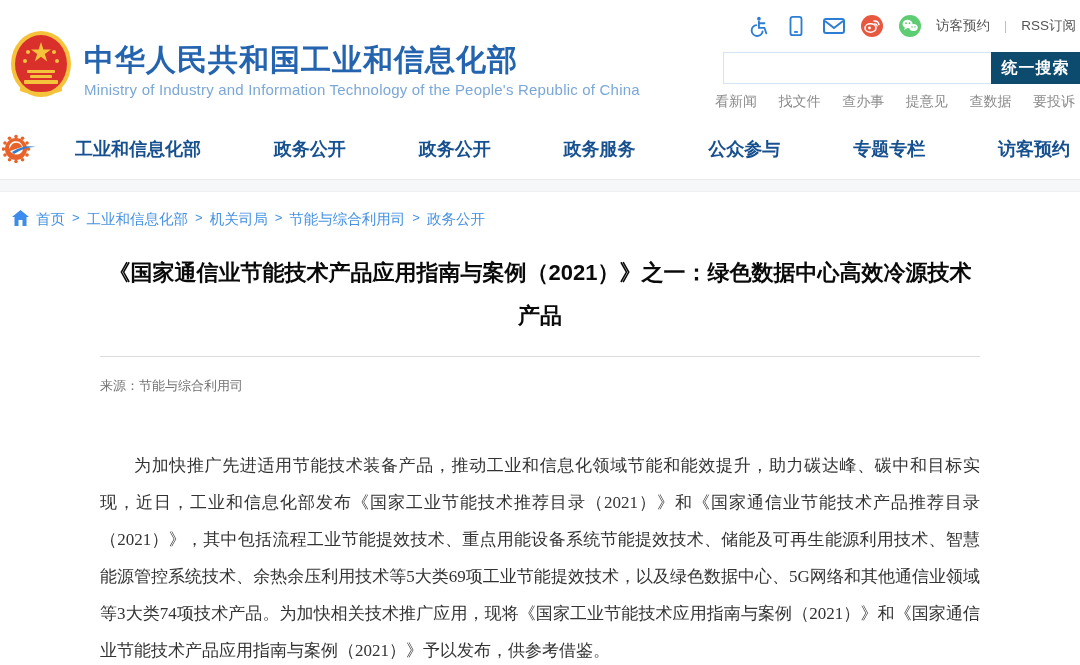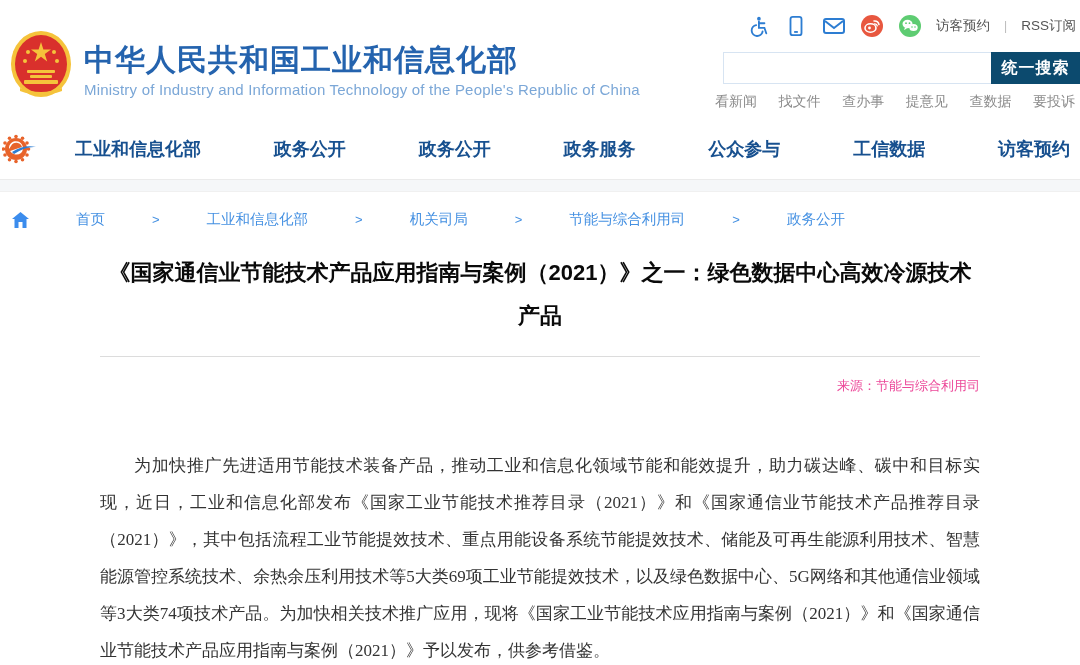--- a/index.html
+++ b/index.html
@@ -36,30 +36,30 @@
   
   .nav { position: relative; width: 1080px; height: 48px; background: #fff; display: flex; align-items: center; }
   .nav-mark { position: absolute; left: 2px; top: 7px; width: 36px; height: 34px; }
   .nav-items { display: flex; width: 995px; margin-left: 75px; justify-content: space-between; align-items: center; }
   .nav-item { font-size: 18px; font-weight: bold; color: #17508f; cursor: pointer; white-space: nowrap; }
 
   
   .band { width: 1080px; height: 13px; background: #f5f7f9; border-top: 1px solid #ebebeb; border-bottom: 1px solid #f0f0f0; margin-top: 6px; }
 
   
-  .breadcrumb { display: flex; align-items: center; padding: 18px 0 0 12px; font-size: 14.5px; color: #4490e2; gap: 40px; }
+  .breadcrumb { display: flex; align-items: flex-start; padding: 18px 0 0 12px; font-size: 14.5px; color: #4490e2; }
   .crumb-home-icon { width: 17px; height: 16px; margin-right: 7px; }
   .crumb-link { color: #4490e2; cursor: pointer; }
   .crumb-sep { margin: 0 7px; color: #4490e2; font-size: 13px; }
 
   
   .article { width: 880px; margin: 0 auto; }
   .article-title { margin-top: 23px; text-align: center; font-size: 22px; font-weight: bold; color: #0a0a0a; line-height: 1.95; font-family: "Liberation Sans", sans-serif; }
   .title-divider { border: none; border-top: 1px solid #dcdcdc; margin-top: 18px; }
-  .article-source { text-align: right; font-size: 13px; color: #ec4899; margin-top: 20px; }
+  .article-source { text-align: left; font-size: 13px; color: #737373; margin-top: 20px; }
 
   .article-body { margin-top: 52px; font-family: "Liberation Serif", "DejaVu Serif", serif; font-size: 17px; color: #333; }
   .article-body p { text-indent: 2em; line-height: 37px; text-align: justify; }
 </style>
 </head>
 <body>
 
 <div class="corner-mark"></div>
 
 <div class="header">
@@ -165,21 +165,21 @@
     </g>
     <path d="M7 17 A7 7 0 1 1 19 21 A7.5 7.5 0 0 1 8 19 L20 15 A6 6 0 0 0 9 14 Z" fill="#fff"></path>
     <path d="M10 20 Q22 12 34 15 Q24 14 12 22 Z" fill="#2d7dd2"></path>
   </svg>
   <div class="nav-items">
     <span class="nav-item">工业和信息化部</span>
     <span class="nav-item">政务公开</span>
     <span class="nav-item">政务公开</span>
     <span class="nav-item">政务服务</span>
     <span class="nav-item">公众参与</span>
-    <span class="nav-item">工信数据</span>
+    <span class="nav-item">专题专栏</span>
     <span class="nav-item">访客预约</span>
   </div>
 </div>
 
 <div class="band"></div>
 
 <div class="breadcrumb">
   <svg class="crumb-home-icon" viewBox="0 0 17 16">
     <path d="M8.5 0 L17 7 L14.5 7 L14.5 16 L10.5 16 L10.5 10 L6.5 10 L6.5 16 L2.5 16 L2.5 7 L0 7 Z" fill="#3b8ced"></path>
   </svg>

